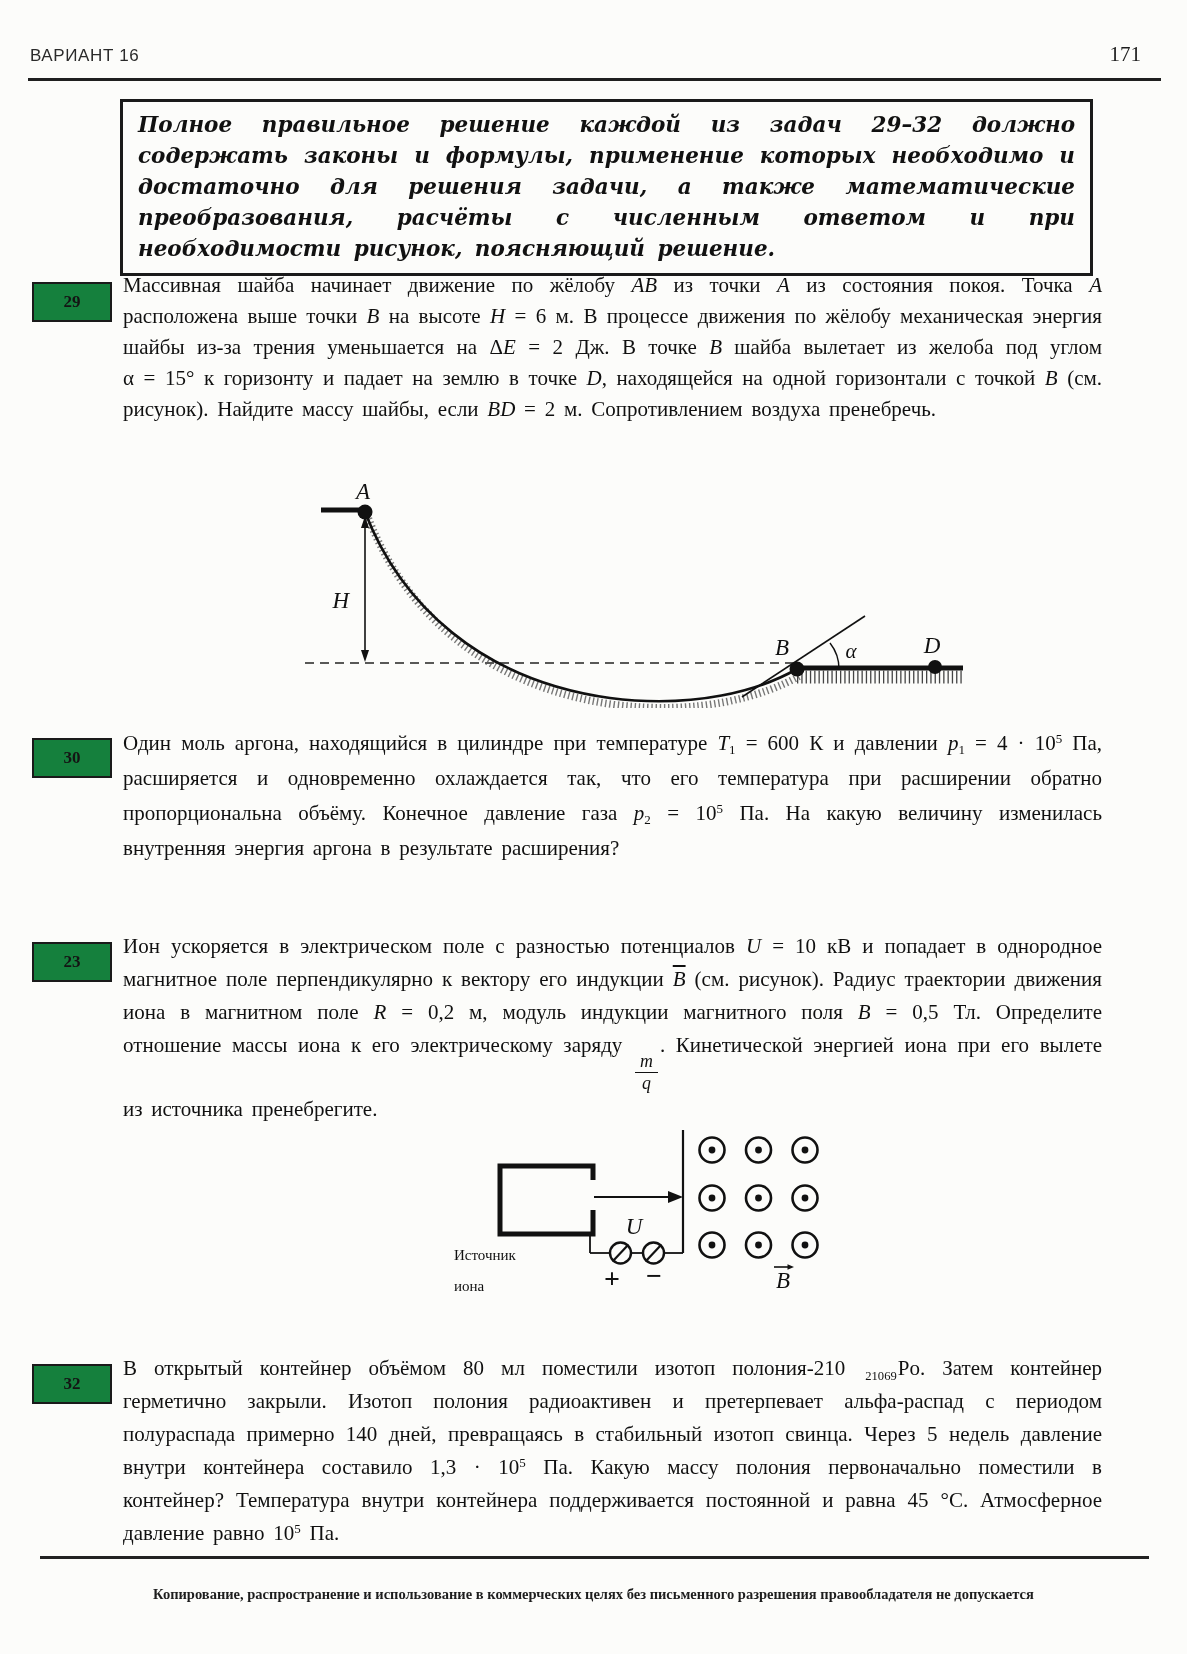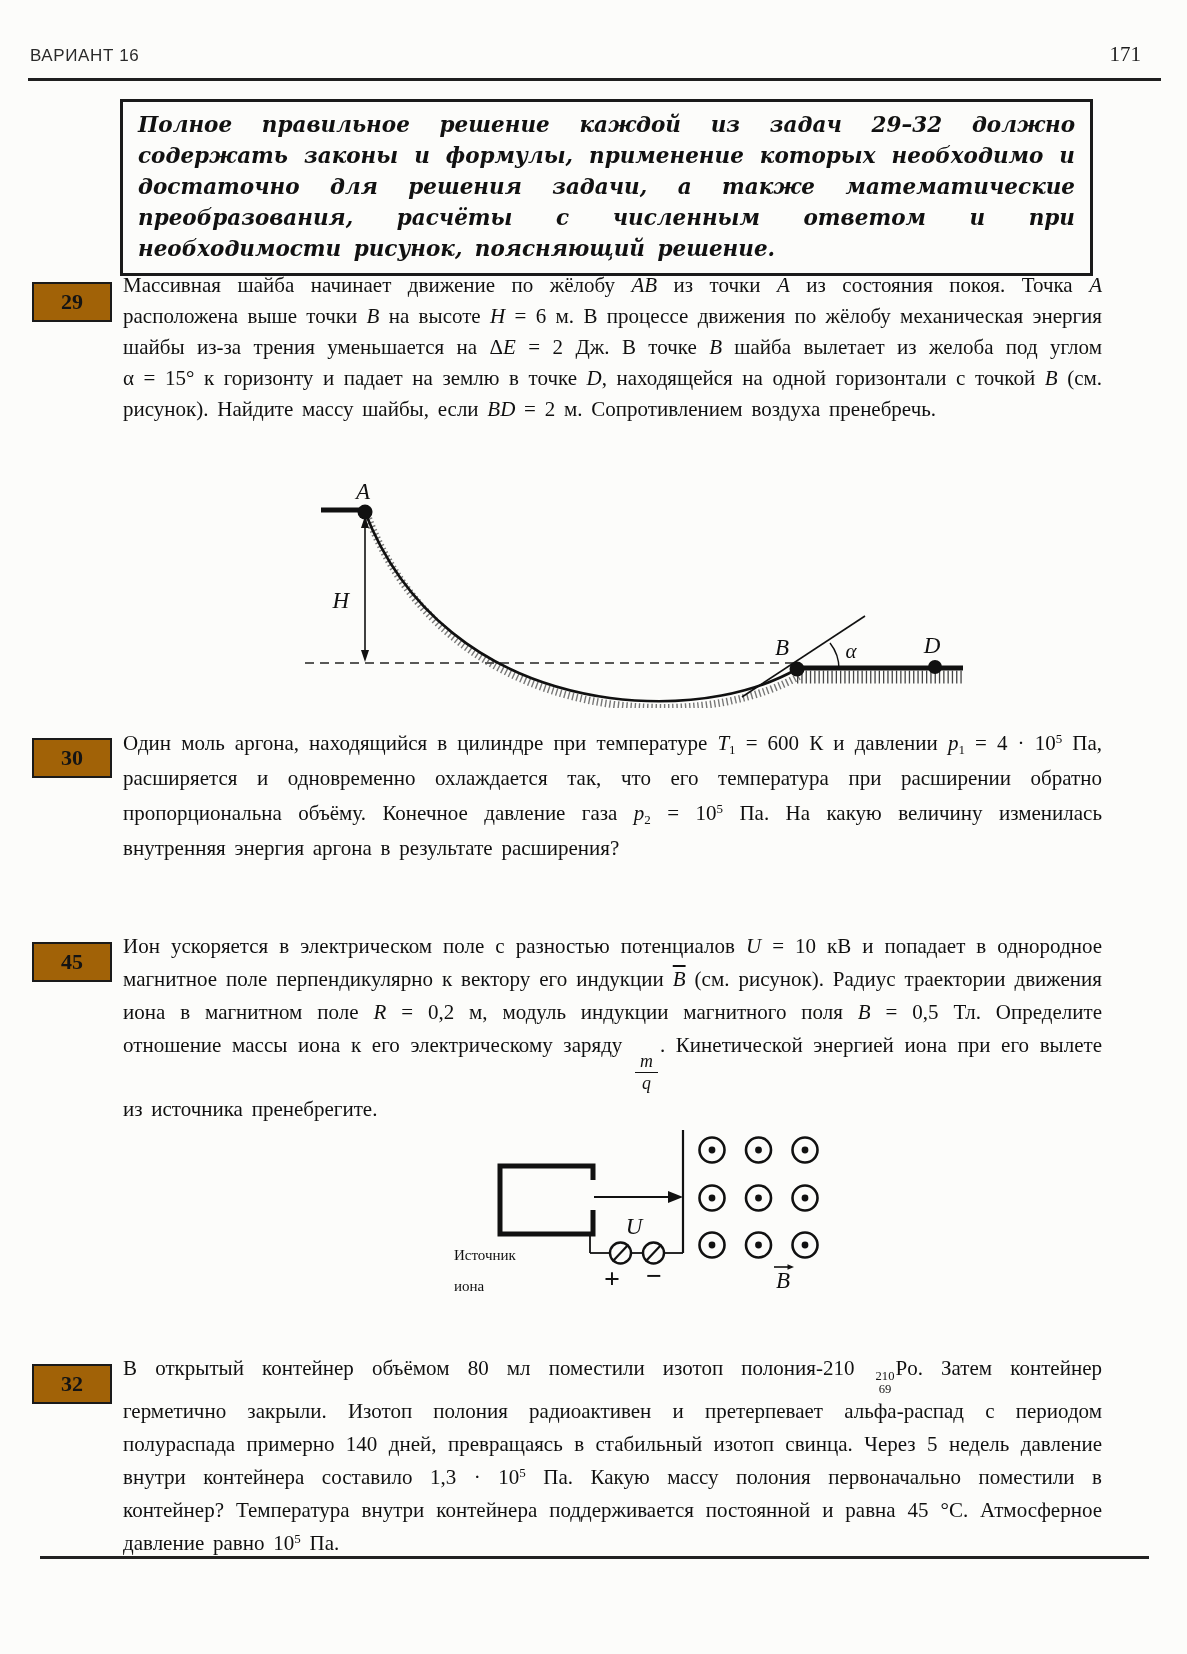--- a/index.html
+++ b/index.html
@@ -22,39 +22,39 @@
   .instr{
     position:absolute; left:120px; top:99px; width:973px; box-sizing:border-box;
     border:3px solid #1a1a1a; padding:7px 15px 9px 15px; min-height:140px;
     font-family:"DejaVu Serif", serif; font-style:italic; font-weight:bold;
     font-size:21.5px; line-height:31px; text-align:justify; word-spacing:5px; color:#111;
   }
   
   .problem{position:absolute; left:123px; width:979px;}
   .numbox{
     position:absolute; left:-91px; top:12px; width:76px; height:36px;
-    border:2.5px solid #1a1a1a; background:#a16207;
+    border:2.5px solid #1a1a1a; background:#15803d;
     display:flex; align-items:center; justify-content:center;
-    font-weight:bold; font-size:22px;
+    font-weight:bold; font-size:17px;
   }
   .pbody{
     font-size:21px; line-height:31px; text-align:justify; word-spacing:3.5px; color:#101010;
   }
   .pbody i{font-style:italic;}
   .pbody sup{font-size:.62em; line-height:0; vertical-align:baseline; position:relative; top:-.55em;}
   .pbody sub{font-size:.62em; line-height:0; vertical-align:baseline; position:relative; top:.28em;}
   .vec{text-decoration:overline;}
   .frac{
     display:inline-flex; flex-direction:column; align-items:center; vertical-align:-0.85em;
     font-style:italic; font-size:.85em; line-height:1.05; padding:0 2px;
   }
   .frac .fn{border-bottom:1.5px solid #111; padding:0 5px 1px 5px;}
   .frac .fd{padding-top:1px;}
   .nuclide{
-    display:inline-flex; flex-direction:column; align-items:center;
+    display:inline-flex; flex-direction:row; align-items:center;
     font-size:.6em; line-height:1; vertical-align:-0.4em; margin:0 1px 0 3px;
   }
   .figwrap{position:absolute;}
   .fig-caption{
     position:absolute; font-size:15px; line-height:31px; color:#101010;
   }
   
   .ftr-rule{position:absolute; left:40px; right:38px; top:1556px; height:2.5px; background:#222;}
   .ftr1{position:absolute; left:0; right:0; top:1566px; text-align:center;
         font-size:14.5px; font-weight:bold; color:#1d1d1d;}
@@ -119,21 +119,21 @@
 
   <div class="problem" style="top:726px;">
     <div class="numbox">
       <span>30</span>
     </div>
     <div class="pbody" style="line-height:35px;">Один моль аргона, находящийся в цилиндре при температуре <i>T</i><sub>1</sub>&nbsp;=&nbsp;600&nbsp;К и давлении <i>p</i><sub>1</sub>&nbsp;=&nbsp;4&nbsp;·&nbsp;10<sup>5</sup>&nbsp;Па, расширяется и одновременно охлаждается так, что его температура при расширении обратно пропорциональна объёму. Конечное давление газа <i>p</i><sub>2</sub>&nbsp;=&nbsp;10<sup>5</sup>&nbsp;Па. На какую величину изменилась внутренняя энергия аргона в результате расширения?</div>
   </div>
 
   <div class="problem" style="top:930px;">
     <div class="numbox">
-      <span>45</span>
+      <span>23</span>
     </div>
     <div class="pbody" style="line-height:33px;">Ион ускоряется в электрическом поле с разностью потенциалов <i>U</i>&nbsp;=&nbsp;10&nbsp;кВ и попадает в однородное магнитное поле перпендикулярно к вектору его индукции <i class="vec">B</i> (см. рисунок). Радиус траектории движения иона в магнитном поле <i>R</i>&nbsp;=&nbsp;0,2&nbsp;м, модуль индукции магнитного поля <i>B</i>&nbsp;=&nbsp;0,5&nbsp;Тл. Определите отношение массы иона к его электрическому заряду <span class="frac">
           <span class="fn">m</span>
           <span class="fd">q</span>
         </span>. Кинетической энергией иона при его вылете из источника пренебрегите.</div>
 
     <div class="figwrap" style="left:317px; top:192px; width:410px; height:182px;">
       <svg width="400" height="180" viewBox="0 0 400 180">
 
         <path d="M 153 58 V 44 H 60 V 112 H 153 V 88" fill="none" stroke="#111" stroke-width="5"></path>
@@ -202,14 +202,15 @@
     <div class="numbox">
       <span>32</span>
     </div>
     <div class="pbody" style="line-height:33px;">В открытый контейнер объёмом 80&nbsp;мл поместили изотоп полония-210 <span class="nuclide">
           <span>210</span>
           <span>69</span>
         </span>Po. Затем контейнер герметично закрыли. Изотоп полония радиоактивен и претерпевает альфа-распад с периодом полураспада примерно 140&nbsp;дней, превращаясь в стабильный изотоп свинца. Через 5&nbsp;недель давление внутри контейнера составило 1,3&nbsp;·&nbsp;10<sup>5</sup>&nbsp;Па. Какую массу полония первоначально поместили в контейнер? Температура внутри контейнера поддерживается постоянной и равна 45&nbsp;°С. Атмосферное давление равно 10<sup>5</sup>&nbsp;Па.</div>
   </div>
 
   <div class="ftr-rule"></div>
+  <div class="ftr2">Копирование, распространение и использование в коммерческих целях без письменного разрешения правообладателя не допускается</div>
 
 </div>
 
 </body></html>

